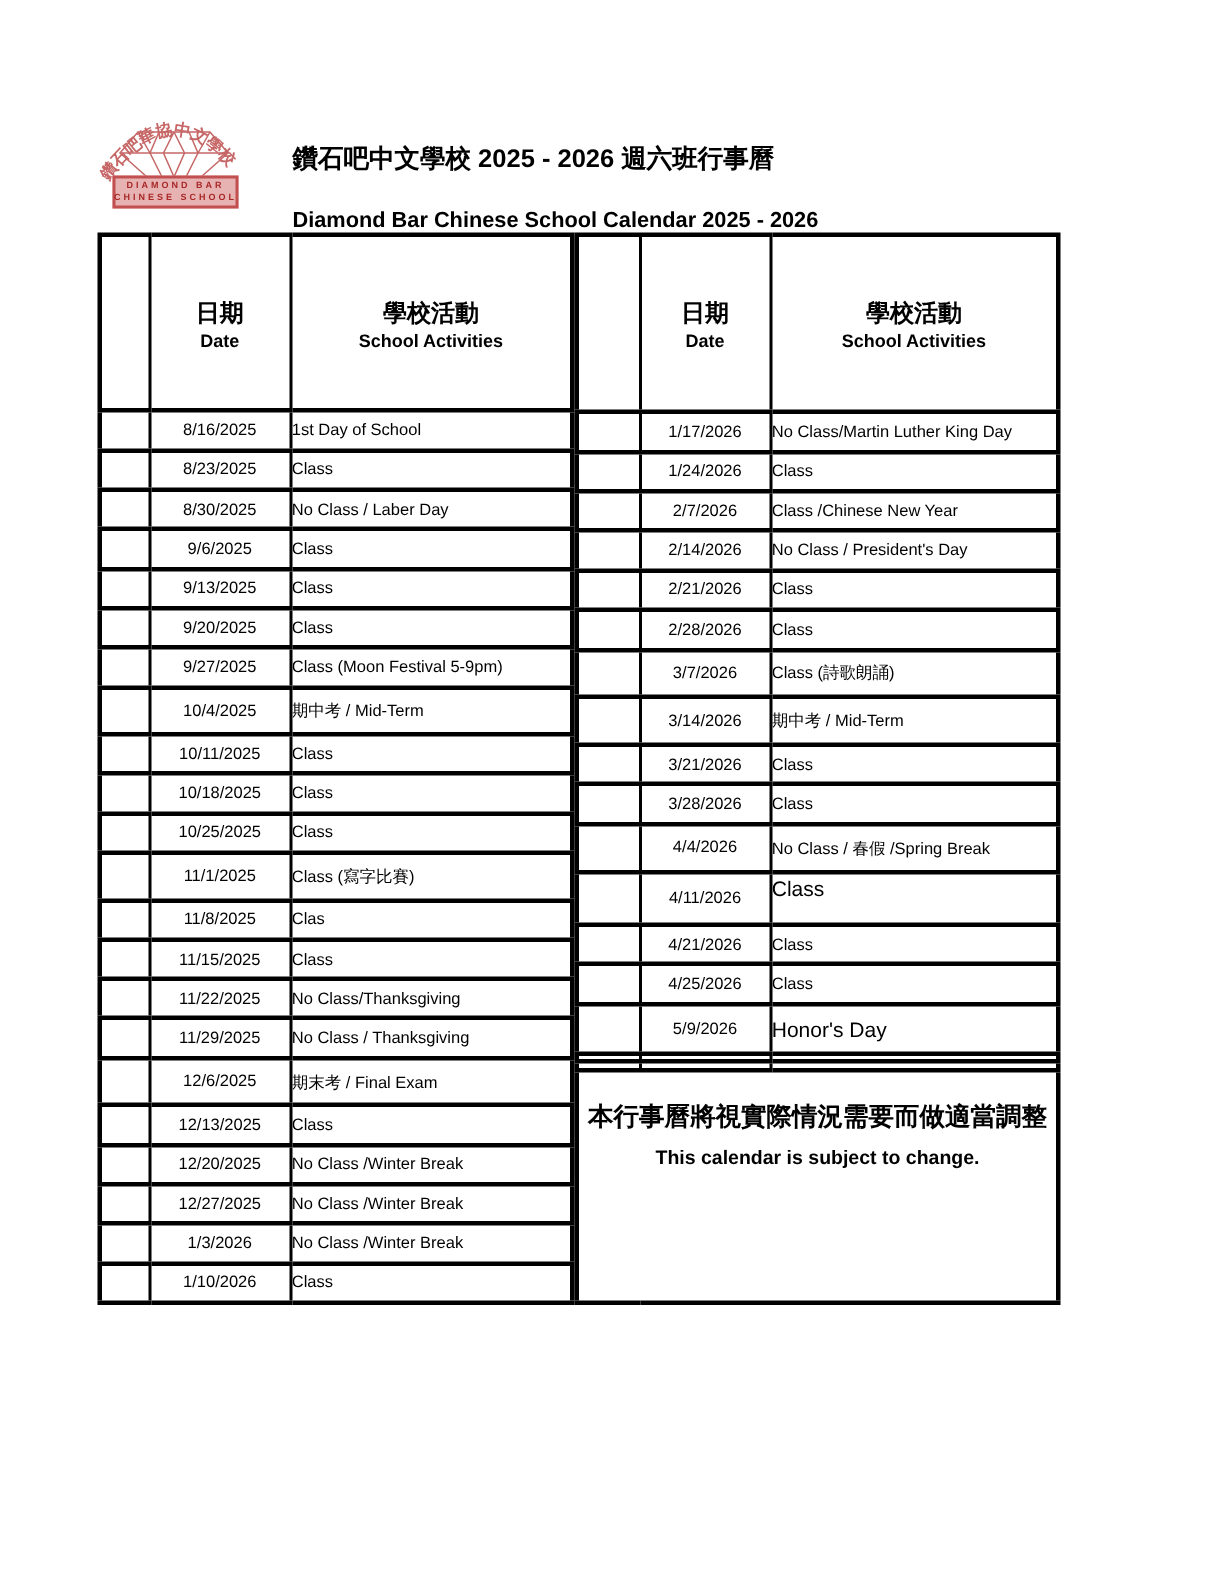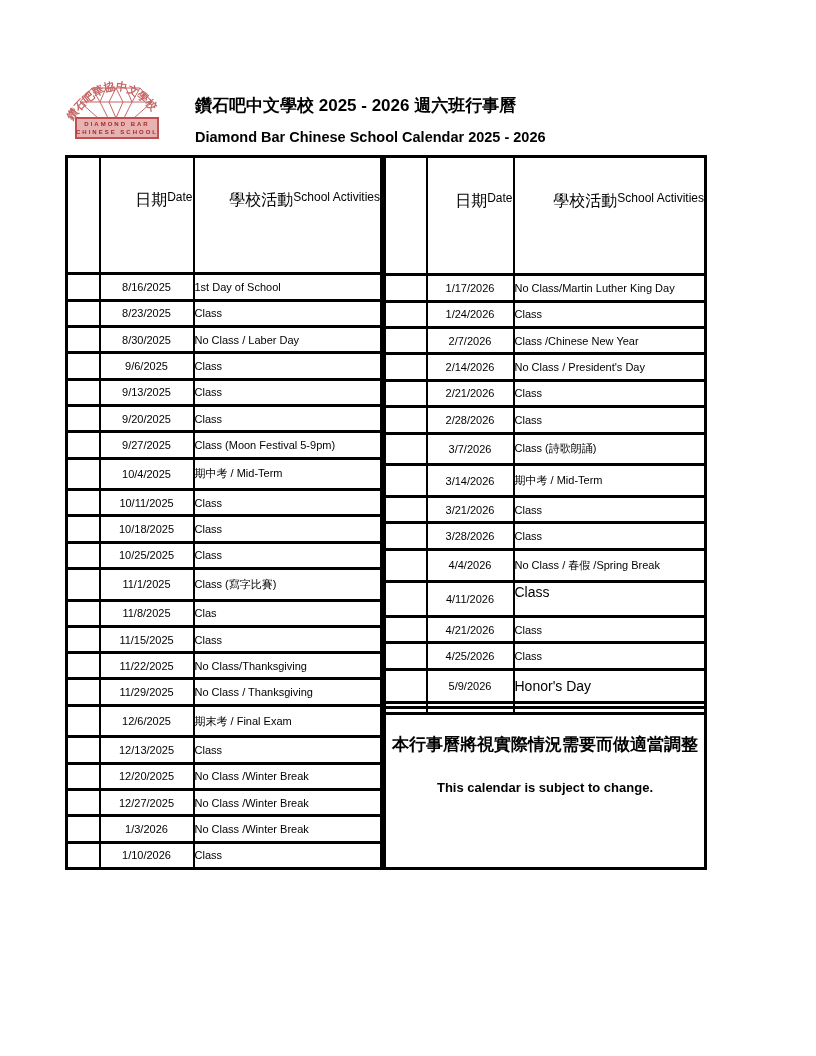--- a/index.html
+++ b/index.html
@@ -13,47 +13,47 @@
   .logo svg{position:absolute;left:0;top:0;}
   .logo-caption{
     position:absolute;left:13px;top:45px;width:84px;height:22px;
     background:#e7b2b2;border:2px solid #c25050;box-sizing:border-box;
     display:flex;flex-direction:column;align-items:center;justify-content:center;
     color:#a82828;font-size:6px;font-weight:bold;letter-spacing:2px;line-height:8px;
     white-space:nowrap;
   }
   
   .title-zh{position:absolute;left:195px;top:94px;font-size:17px;font-weight:bold;}
-  .title-en{position:absolute;left:195px;top:129px;font-size:14.5px;font-weight:bold;}
+  .title-en{position:absolute;left:195px;top:139px;font-size:14.5px;font-weight:bold;}
   
   .tables{position:absolute;left:65px;top:155px;display:flex;}
   table.cal{
     border-collapse:collapse;table-layout:fixed;height:715px;
     border:3px solid #000;
   }
   table.cal-left{width:318px;}
   table.cal-right{width:324px;}
   table.cal td,table.cal th{
     border:solid #000;border-width:3px 2px;padding:0;box-sizing:border-box;
     font-weight:normal;overflow:hidden;
   }
   tr.hdr{height:67px;}
   .hdr-cell{vertical-align:middle;}
-  .hdr-inner{display:flex;justify-content:flex-end;height:52px;padding:2px 0 0 0;text-align:center;}
+  .hdr-inner{display:flex;flex-direction:column;justify-content:center;height:52px;padding:2px 0 0 0;text-align:center;font-weight:bold;}
   .hdr-zh{font-size:16px;}
   .hdr-en{font-size:12px;}
   td.blank-cell{background:#fff;}
   td.date-cell{font-size:11px;text-align:center;vertical-align:middle;}
   td.act-cell{font-size:11px;text-align:left;vertical-align:middle;padding:0 3px 0 4px;}
   td.act-cell.large{font-size:14px;}
   td.act-cell.top{vertical-align:top;padding-top:1px;}
   tr.note-row{height:88px;}
   td.note-cell{vertical-align:top;text-align:center;}
   .note-zh{font-size:17px;font-weight:bold;margin-top:18px;}
-  .note-en{font-size:13px;font-weight:bold;margin-top:24px;}
+  .note-en{font-size:13px;font-weight:bold;margin-top:8px;}
 </style>
 </head>
 <body>
 
 <div class="logo">
   <svg width="108" height="70" viewBox="0 0 108 70">
     <defs>
       <path id="arcPath" d="M 8 52 Q 54 -16 100 52" fill="none"></path>
     </defs>
 

